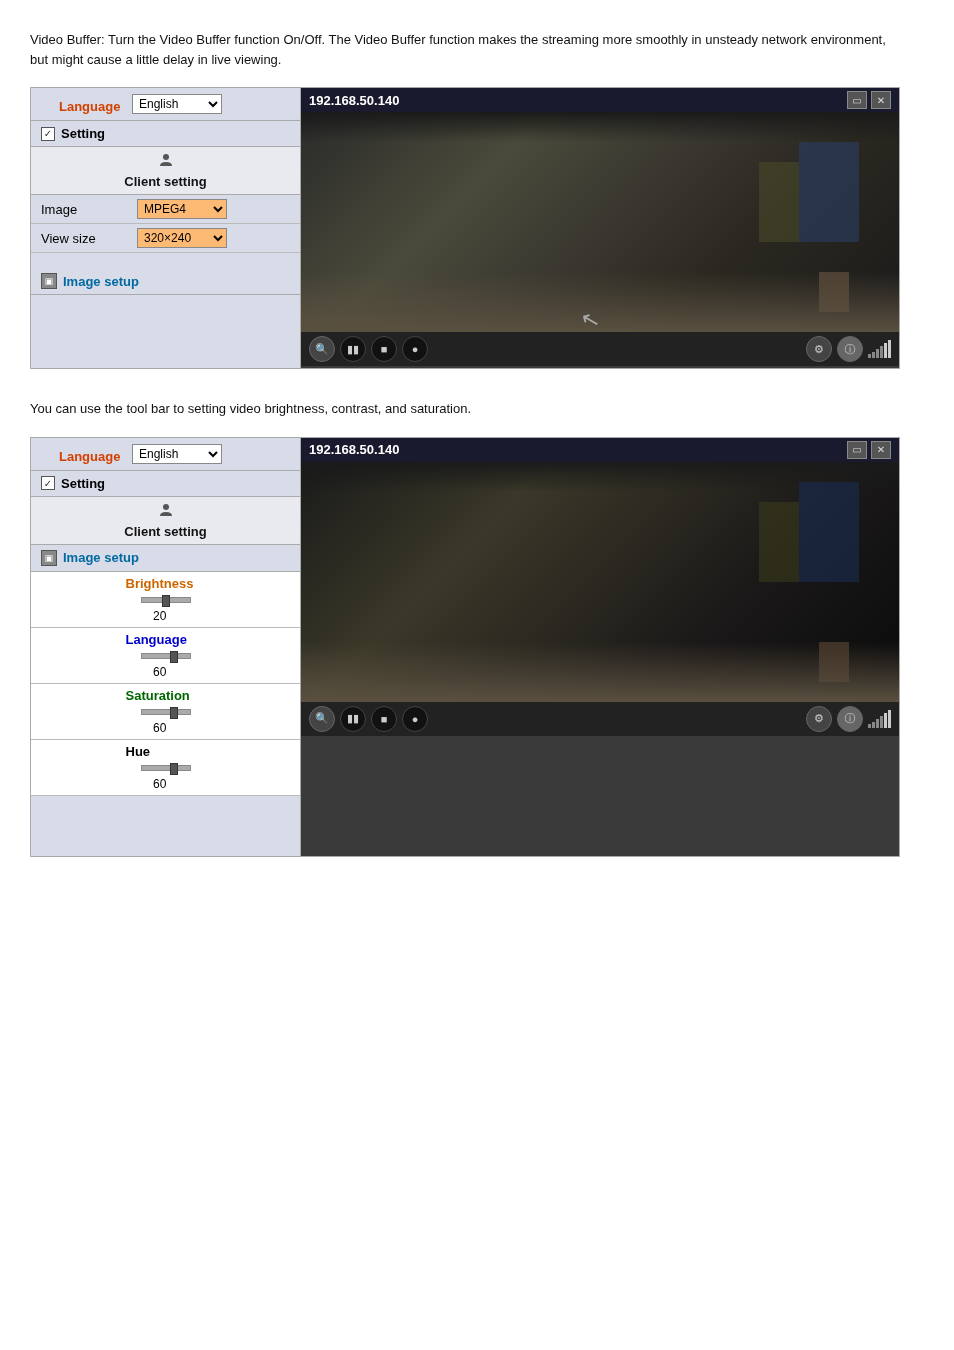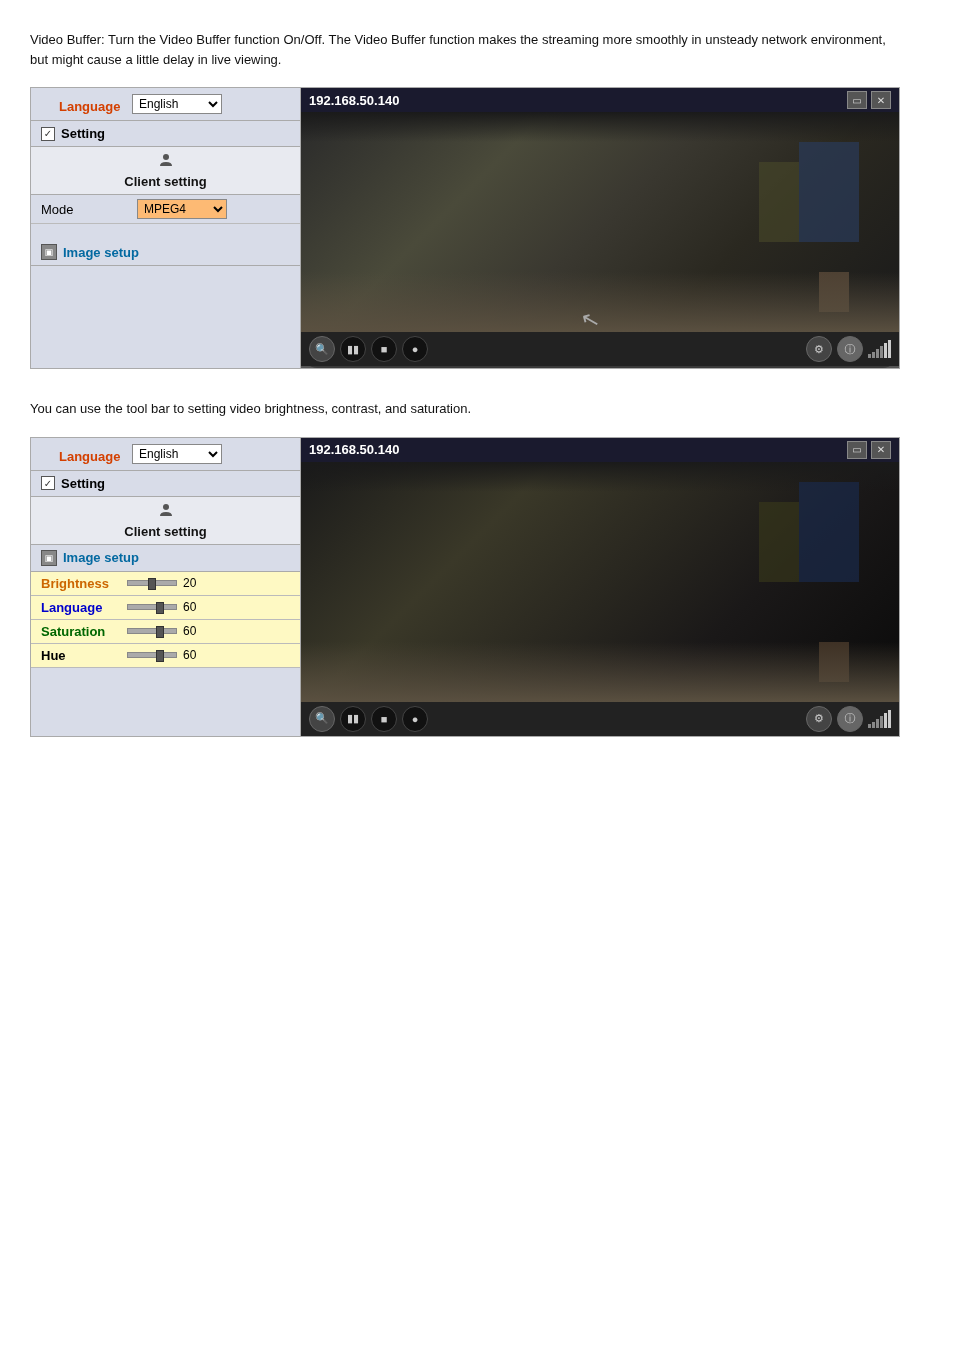--- a/index.html
+++ b/index.html
@@ -164,21 +164,20 @@
       color: #0369a1;
     }
 
     
     .camera-view {
       width: 100%;
       height: 100%;
       position: relative;
       background: #3a3a3a;
       min-height: 280px;
-      border-radius: 17px;
     }
 
     .camera-header {
       display: flex;
       justify-content: space-between;
       align-items: center;
       background: #1a1a2e;
       padding: 3px 8px;
     }
 
@@ -327,23 +326,24 @@
       color: #aaa;
       transform: rotate(-15deg);
       z-index: 10;
     }
 
     
     .slider-field-row {
       display: flex;
       align-items: center;
       padding: 4px 10px;
-      background: #fef9c3;
+      background: #ffffff;
       border-bottom: 1px solid #bbb;
       gap: 6px;
+      flex-direction: column;
     }
 
     .slider-label {
       min-width: 80px;
       font-size: 13px;
     }
 
     .slider-label.orange { color: #cc6600; font-weight: bold; }
     .slider-label.blue { color: #0000cc; font-weight: bold; }
     .slider-label.green { color: #006600; font-weight: bold; }
@@ -409,27 +409,34 @@
 
     <div class="menu-item client-setting-item">
       <svg class="person-icon-svg" viewBox="0 0 16 16">
         <circle cx="8" cy="5" r="3" fill="#555"></circle>
         <path d="M2 14 Q2 10 8 10 Q14 10 14 14" fill="#555"></path>
       </svg>
       <span class="item-label">Client setting</span>
     </div>
 
     <div class="field-row">
-      <span class="field-label">Mode</span>
+      <span class="field-label">Image</span>
       <select class="field-select">
         <option>MPEG4</option>
         <option>MJPEG</option>
       </select>
     </div>
 
+    <div class="field-row">
+      <span class="field-label">View size</span>
+      <select class="field-select">
+        <option>320×240</option>
+        <option>640×480</option>
+      </select>
+    </div>
 
 
     <div class="spacer-row"></div>
 
     <div class="image-setup-item">
       <div class="image-setup-icon">▣</div>
       <span class="image-setup-label">Image setup</span>
     </div>
 
     <div class="bottom-spacer"></div>

